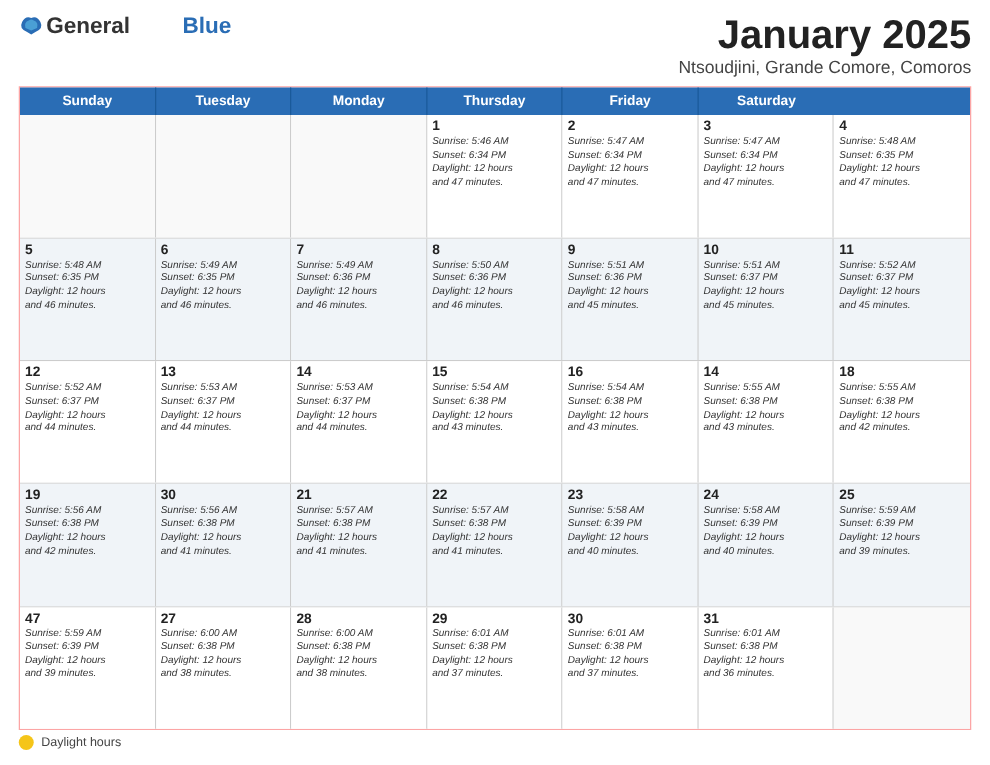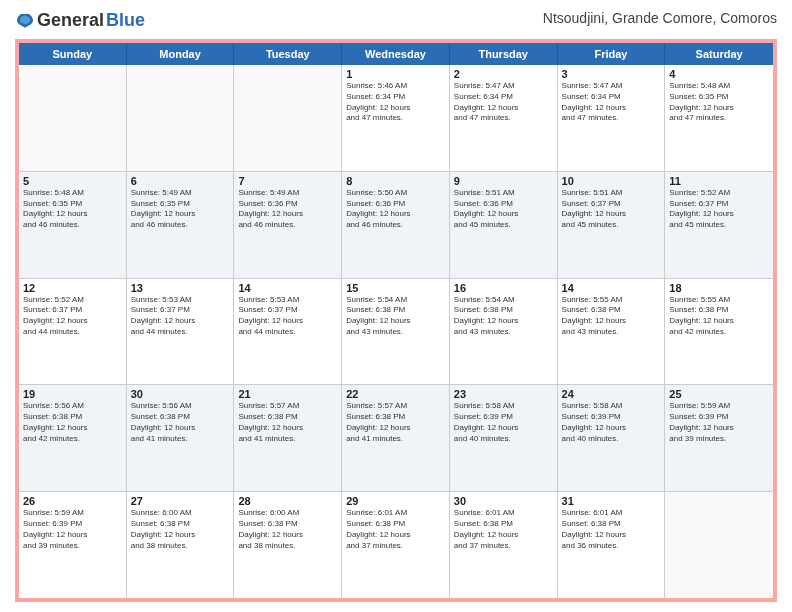--- a/index.html
+++ b/index.html
@@ -35,20 +35,21 @@
     }
     .logo-general {
       font-size: 18px;
       font-weight: bold;
       color: #333;
     }
     .logo-blue {
       font-size: 18px;
       font-weight: bold;
       color: #2a6db5;
+      margin-left: 40px;
     }
     .logo-icon {
       width: 20px;
       height: 20px;
     }
     .title-section {
       text-align: right;
     }
     .main-title {
       font-size: 32px;
@@ -58,21 +59,21 @@
     }
     .subtitle {
       font-size: 14px;
       color: #444;
       margin-left: 35px;
     }
     .calendar {
       flex: 1;
       display: flex;
       flex-direction: column;
-      border: 4px solid #fca5a5;
+      border: 1px solid #fca5a5;
     }
     .cal-header {
       display: grid;
       grid-template-columns: repeat(7, 1fr);
       background: #2a6db5;
     }
     .cal-header-cell {
       color: white;
       font-size: 11px;
       font-weight: bold;
@@ -109,20 +110,21 @@
       font-size: 11px;
       font-weight: bold;
       color: #222;
       margin-bottom: 1px;
       display: block;
     }
     .cell-text {
       font-size: 8px;
       color: #333;
       line-height: 1.35;
+      font-style: italic;
     }
     .footer {
       display: flex;
       align-items: center;
       justify-content: flex-start;
       padding: 4px 0 2px 0;
       gap: 6px;
     }
     .footer-icon {
       width: 12px;
@@ -144,30 +146,30 @@
       <div class="logo-text">
         <svg class="logo-icon" viewBox="0 0 30 30" xmlns="http://www.w3.org/2000/svg">
           <path d="M15 5 Q22 2 26 10 Q30 18 20 22 L15 25 L10 22 Q0 18 4 10 Q8 2 15 5Z" fill="#2a6db5"></path>
           <path d="M18 8 Q24 10 22 17 L15 20 L8 17 Q6 10 12 8 Q15 6 18 8Z" fill="#4a9fd5"></path>
         </svg>
         <span class="logo-general">General</span>
         <span class="logo-blue">Blue</span>
       </div>
     </div>
     <div class="title-section">
+      <div class="main-title">January 2025</div>
       <div class="subtitle">Ntsoudjini, Grande Comore, Comoros</div>
     </div>
   </div>
 
   <div class="calendar">
     <div class="cal-header" id="cal-header-row">
     <div class="cal-header-cell">Sunday</div>
+        <div class="cal-header-cell">Tuesday</div>
         <div class="cal-header-cell">Monday</div>
-        <div class="cal-header-cell">Tuesday</div>
-        <div class="cal-header-cell">Wednesday</div>
         <div class="cal-header-cell">Thursday</div>
         <div class="cal-header-cell">Friday</div>
         <div class="cal-header-cell">Saturday</div>
       </div>
     <div class="cal-body" id="cal-body">
     <div class="cal-row">
           <div class="cal-cell empty"></div>
           <div class="cal-cell empty"></div>
           <div class="cal-cell empty"></div>
           <div class="cal-cell">
@@ -272,21 +274,21 @@
             <span class="day-num">24</span>
             <div class="cell-text">Sunrise: 5:58 AM<br>Sunset: 6:39 PM<br>Daylight: 12 hours<br>and 40 minutes.</div>
           </div>
           <div class="cal-cell alt-row">
             <span class="day-num">25</span>
             <div class="cell-text">Sunrise: 5:59 AM<br>Sunset: 6:39 PM<br>Daylight: 12 hours<br>and 39 minutes.</div>
           </div>
         </div>
         <div class="cal-row">
           <div class="cal-cell">
-            <span class="day-num">26</span>
+            <span class="day-num">47</span>
             <div class="cell-text">Sunrise: 5:59 AM<br>Sunset: 6:39 PM<br>Daylight: 12 hours<br>and 39 minutes.</div>
           </div>
           <div class="cal-cell">
             <span class="day-num">27</span>
             <div class="cell-text">Sunrise: 6:00 AM<br>Sunset: 6:38 PM<br>Daylight: 12 hours<br>and 38 minutes.</div>
           </div>
           <div class="cal-cell">
             <span class="day-num">28</span>
             <div class="cell-text">Sunrise: 6:00 AM<br>Sunset: 6:38 PM<br>Daylight: 12 hours<br>and 38 minutes.</div>
           </div>
@@ -300,13 +302,17 @@
           </div>
           <div class="cal-cell">
             <span class="day-num">31</span>
             <div class="cell-text">Sunrise: 6:01 AM<br>Sunset: 6:38 PM<br>Daylight: 12 hours<br>and 36 minutes.</div>
           </div>
           <div class="cal-cell empty"></div>
         </div>
       </div>
   </div>
 
+  <div class="footer">
+    <div class="footer-icon"></div>
+    <span class="footer-text">Daylight hours</span>
+  </div>
 </div>
 
 </body></html>

